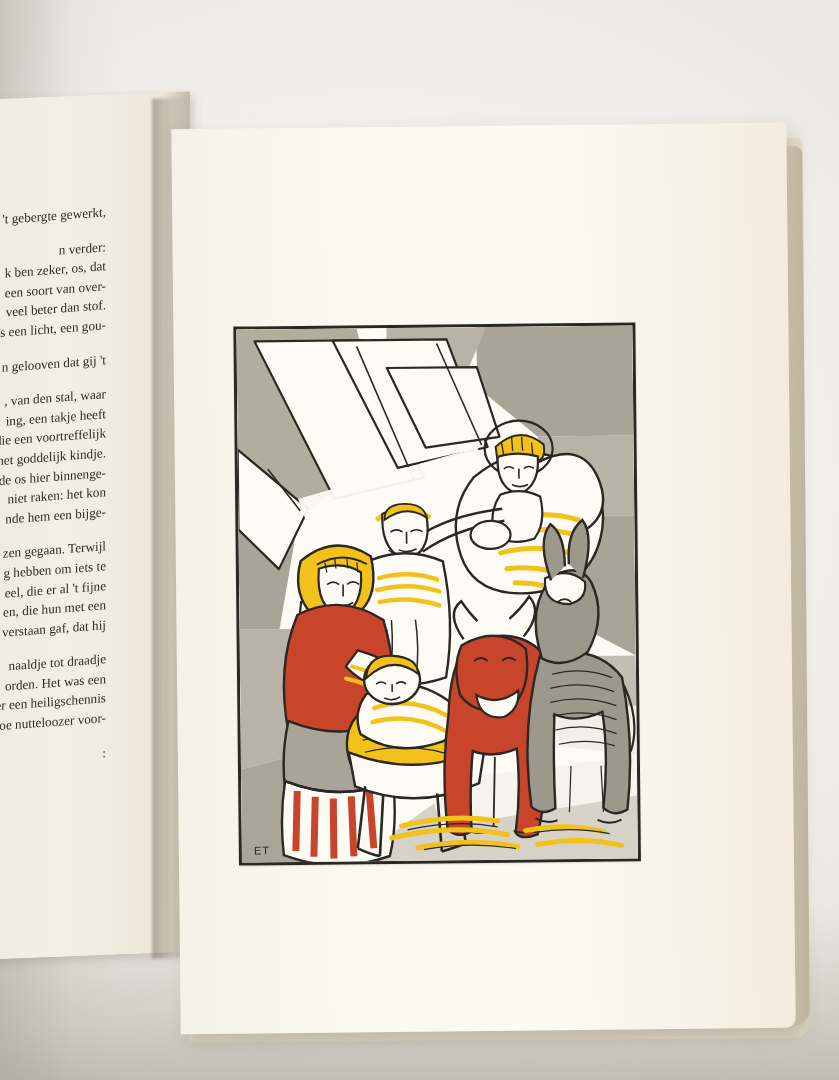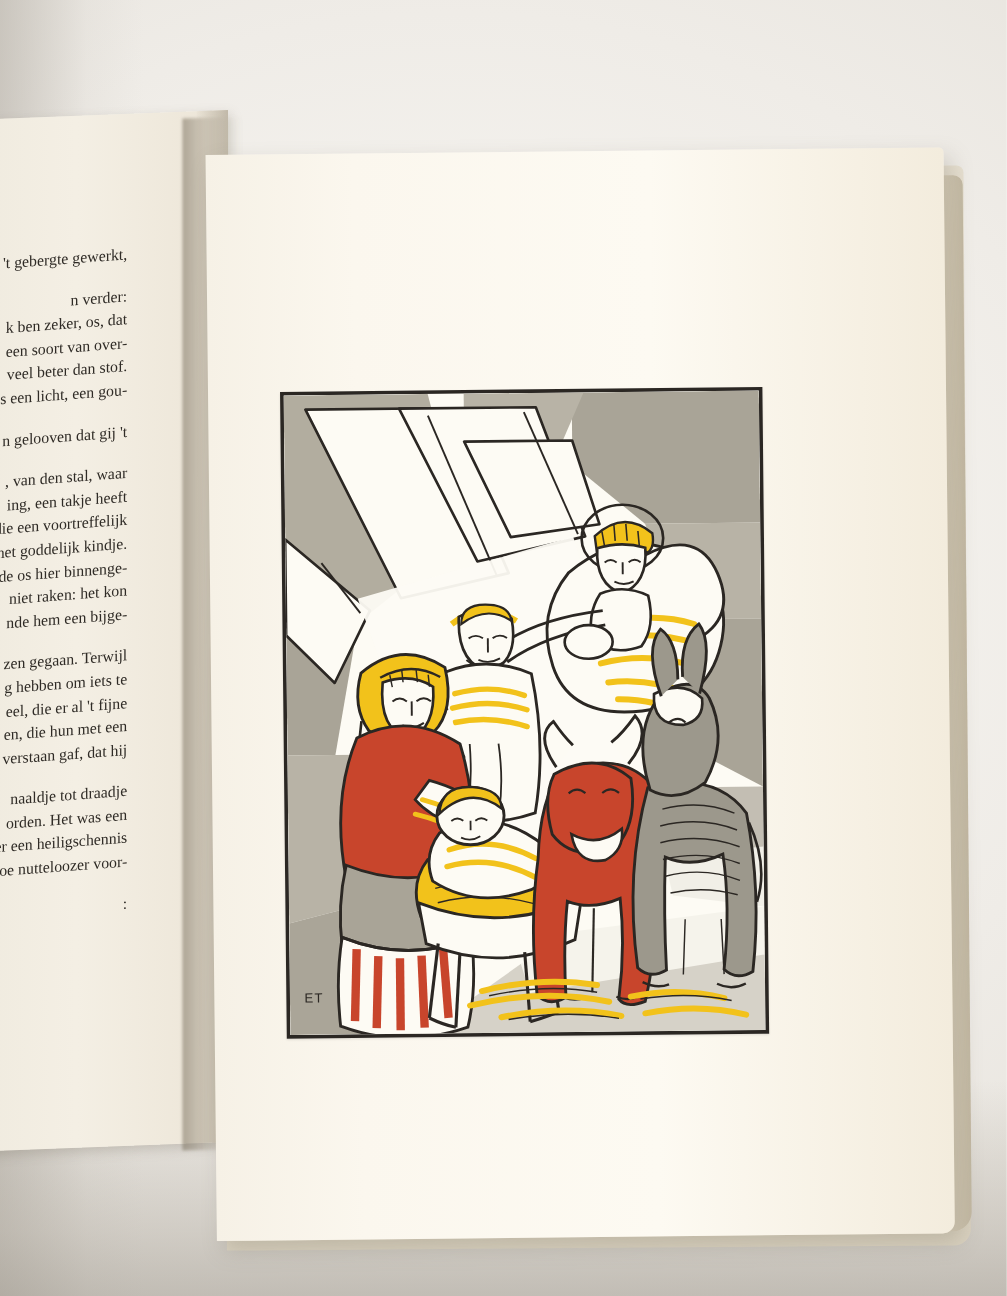--- a/index.html
+++ b/index.html
@@ -144,21 +144,21 @@
   .plate {
     position: absolute;
     inset: 0;
     overflow: hidden;
   }
   .plate svg { display: block; width: 100%; height: 100%; }
 
   .monogram {
     position: absolute;
     left: 12px;
-    bottom: 24px;
+    bottom: 6px;
     font-family: "Liberation Sans", sans-serif;
     font-size: 11px;
     letter-spacing: 1px;
     color: #2b2723;
   }
 
   
   .fore-edge {
     position: absolute;
     left: 772px;

